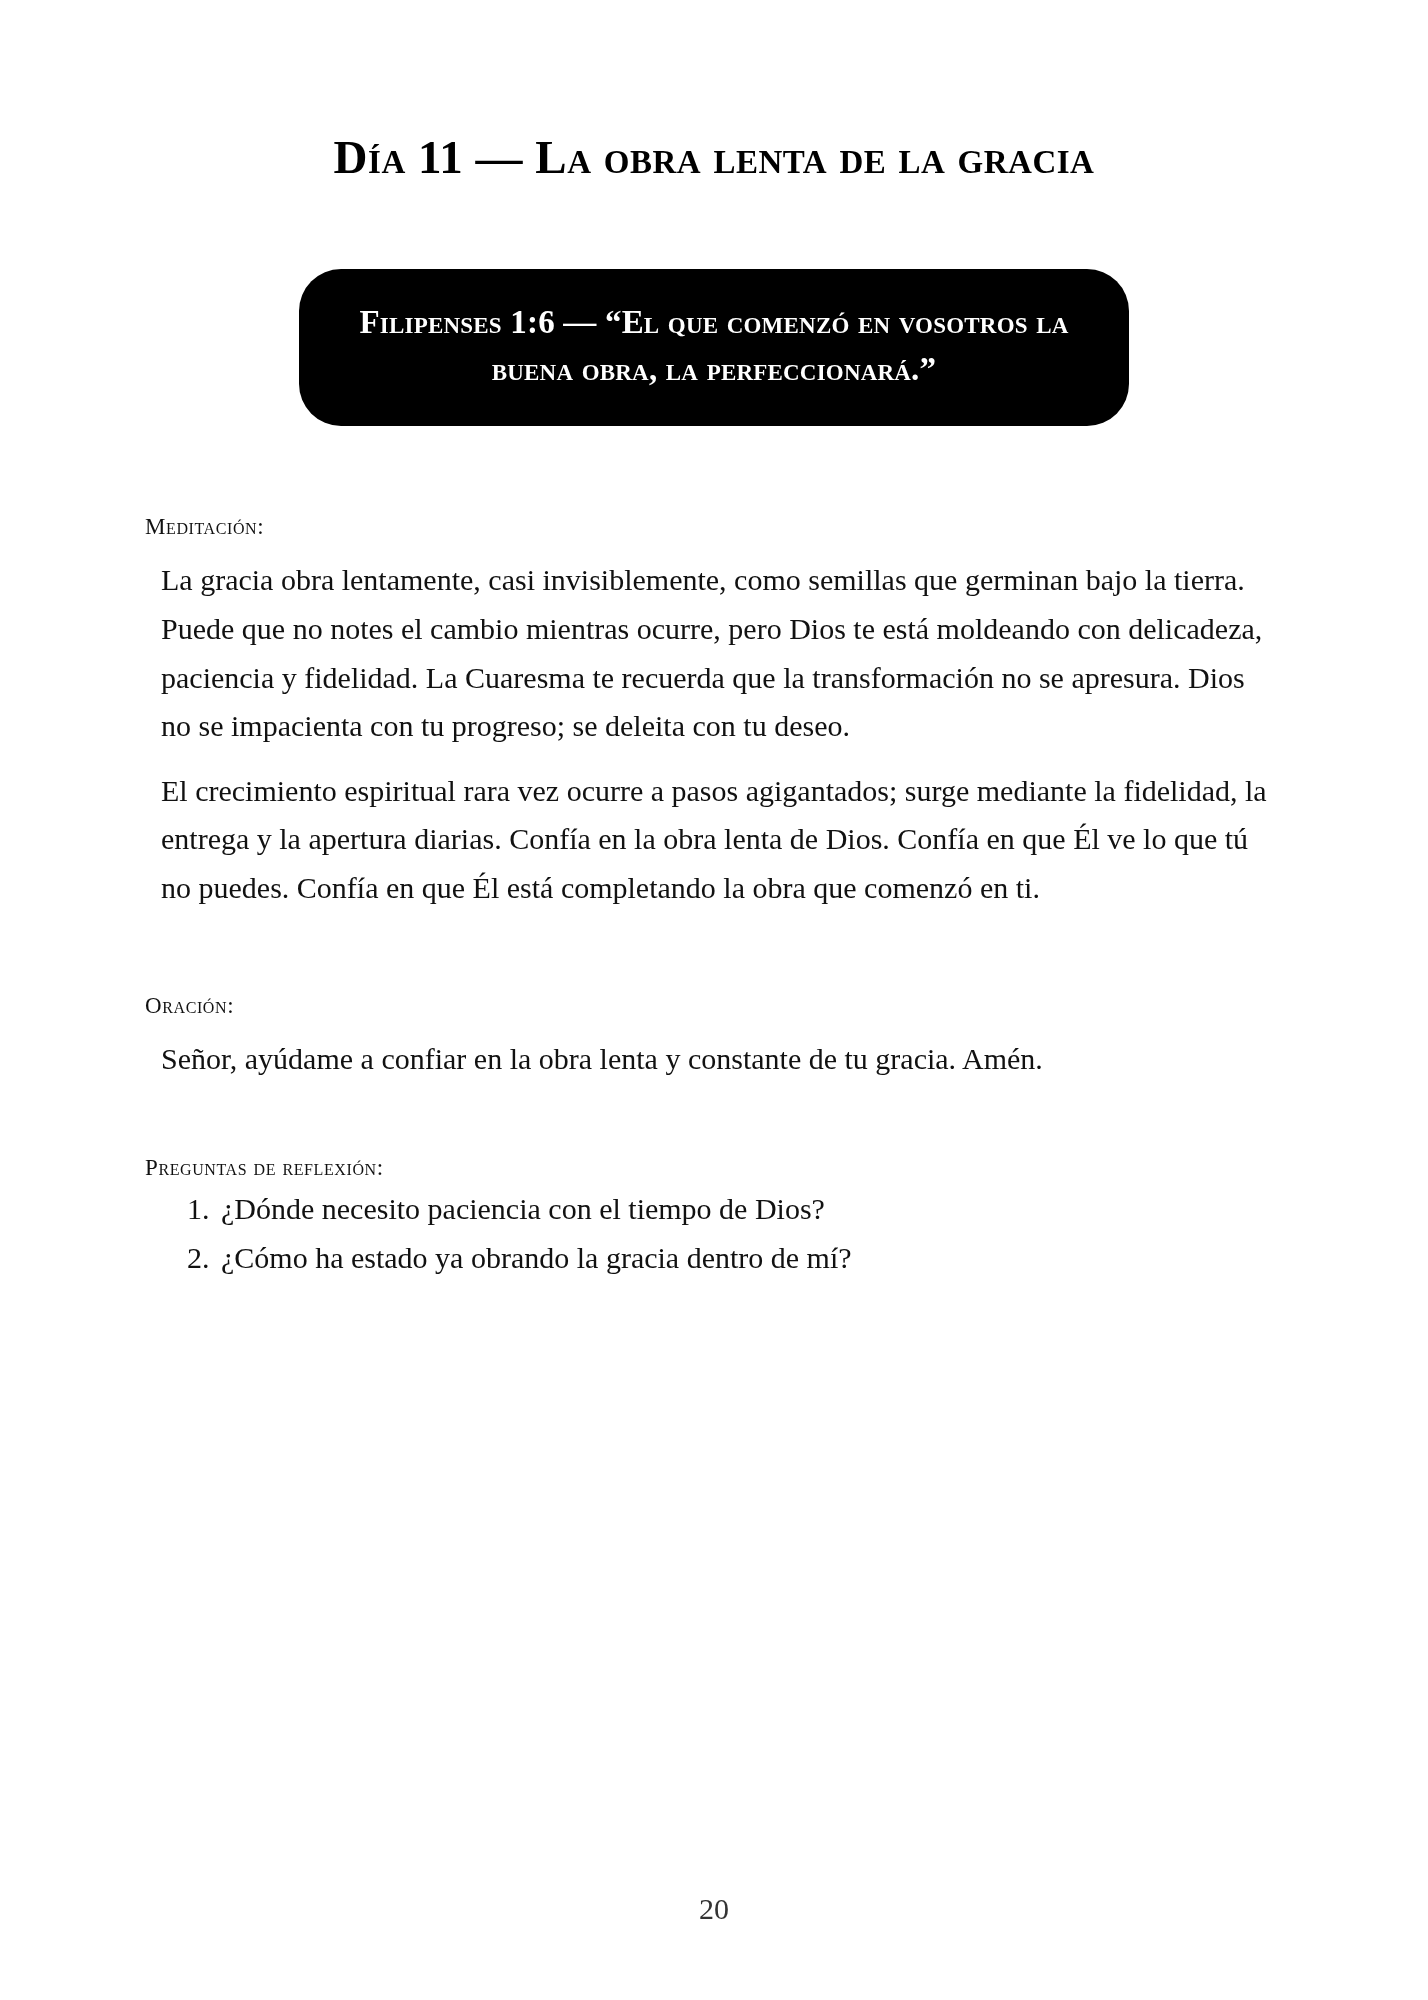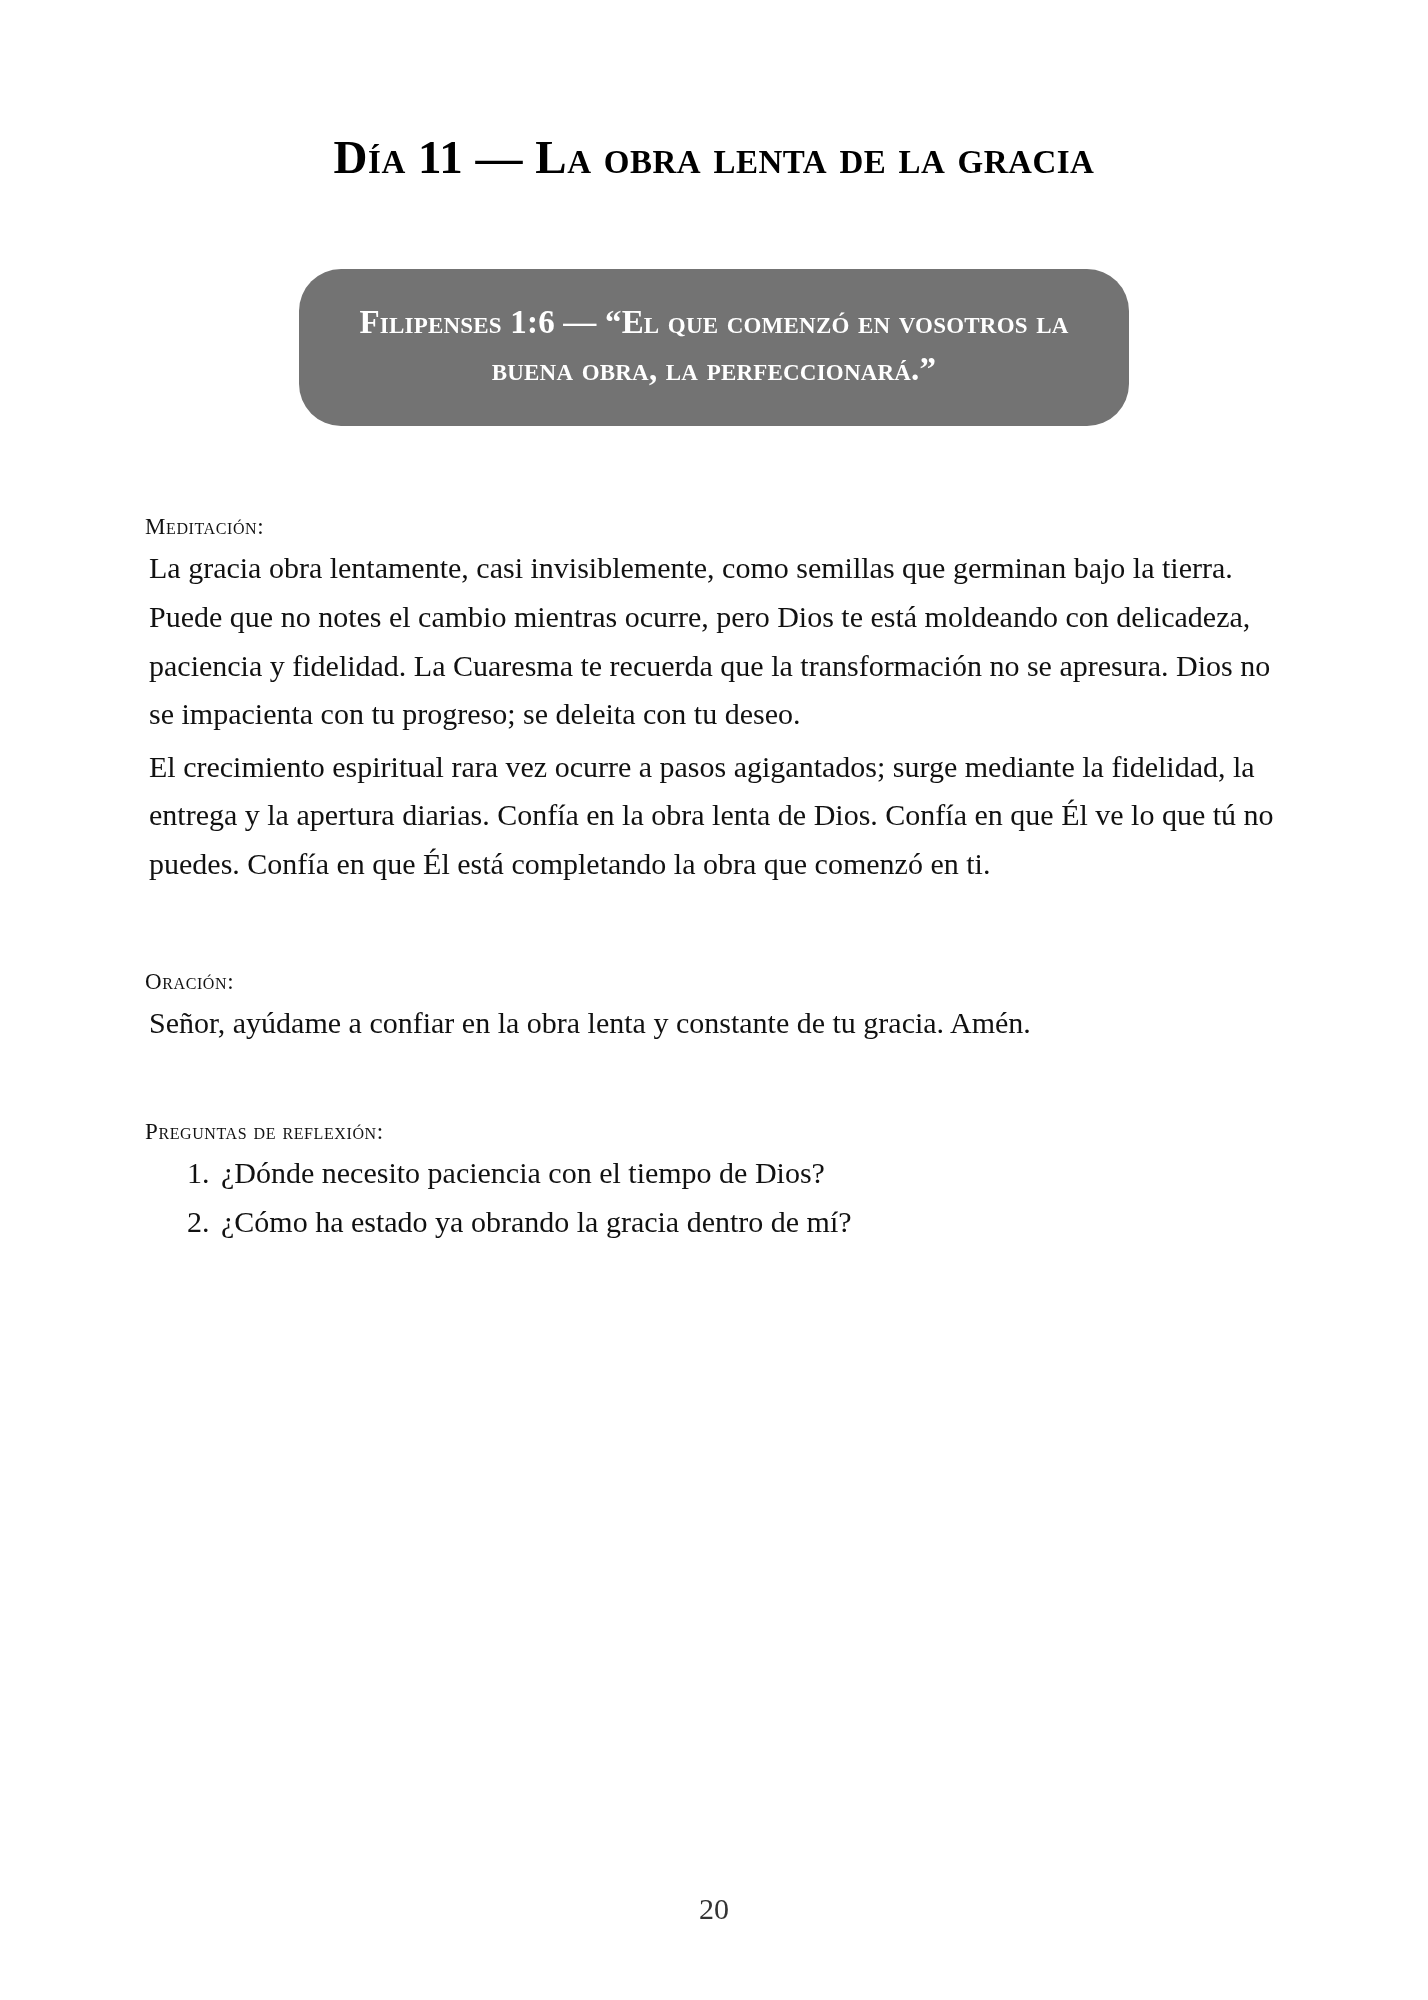--- a/index.html
+++ b/index.html
@@ -35,21 +35,21 @@
     letter-spacing: 0.5px;
     line-height: 1.1;
     color: #000000;
     white-space: nowrap;
   }
   
   .verse-box {
     margin: 85px auto 0 auto;
     width: 830px;
     box-sizing: border-box;
-    background: #737373;
+    background: #000000;
     border-radius: 42px;
     padding: 30px 34px 34px 34px;
     text-align: center;
   }
   .verse-text {
     margin: 0;
     color: #ffffff;
     font-family: "Liberation Serif", "DejaVu Serif", serif;
     font-variant: small-caps;
     font-weight: 700;
@@ -68,21 +68,21 @@
     font-size: 23px;
     letter-spacing: 0.6px;
     color: #111111;
     margin: 0 0 4px 0;
   }
   .body-par {
     font-family: "Liberation Serif", "DejaVu Serif", serif;
     font-size: 30px;
     line-height: 1.62;
     color: #111111;
-    margin: 4px;
+    margin: 16px;
     text-align: left;
   }
   #meditation-section {
     margin-top: 88px;
   }
   #reflection-section {
     margin-top: 72px;
   }
   #prayer-section {
     margin-top: 80px;

